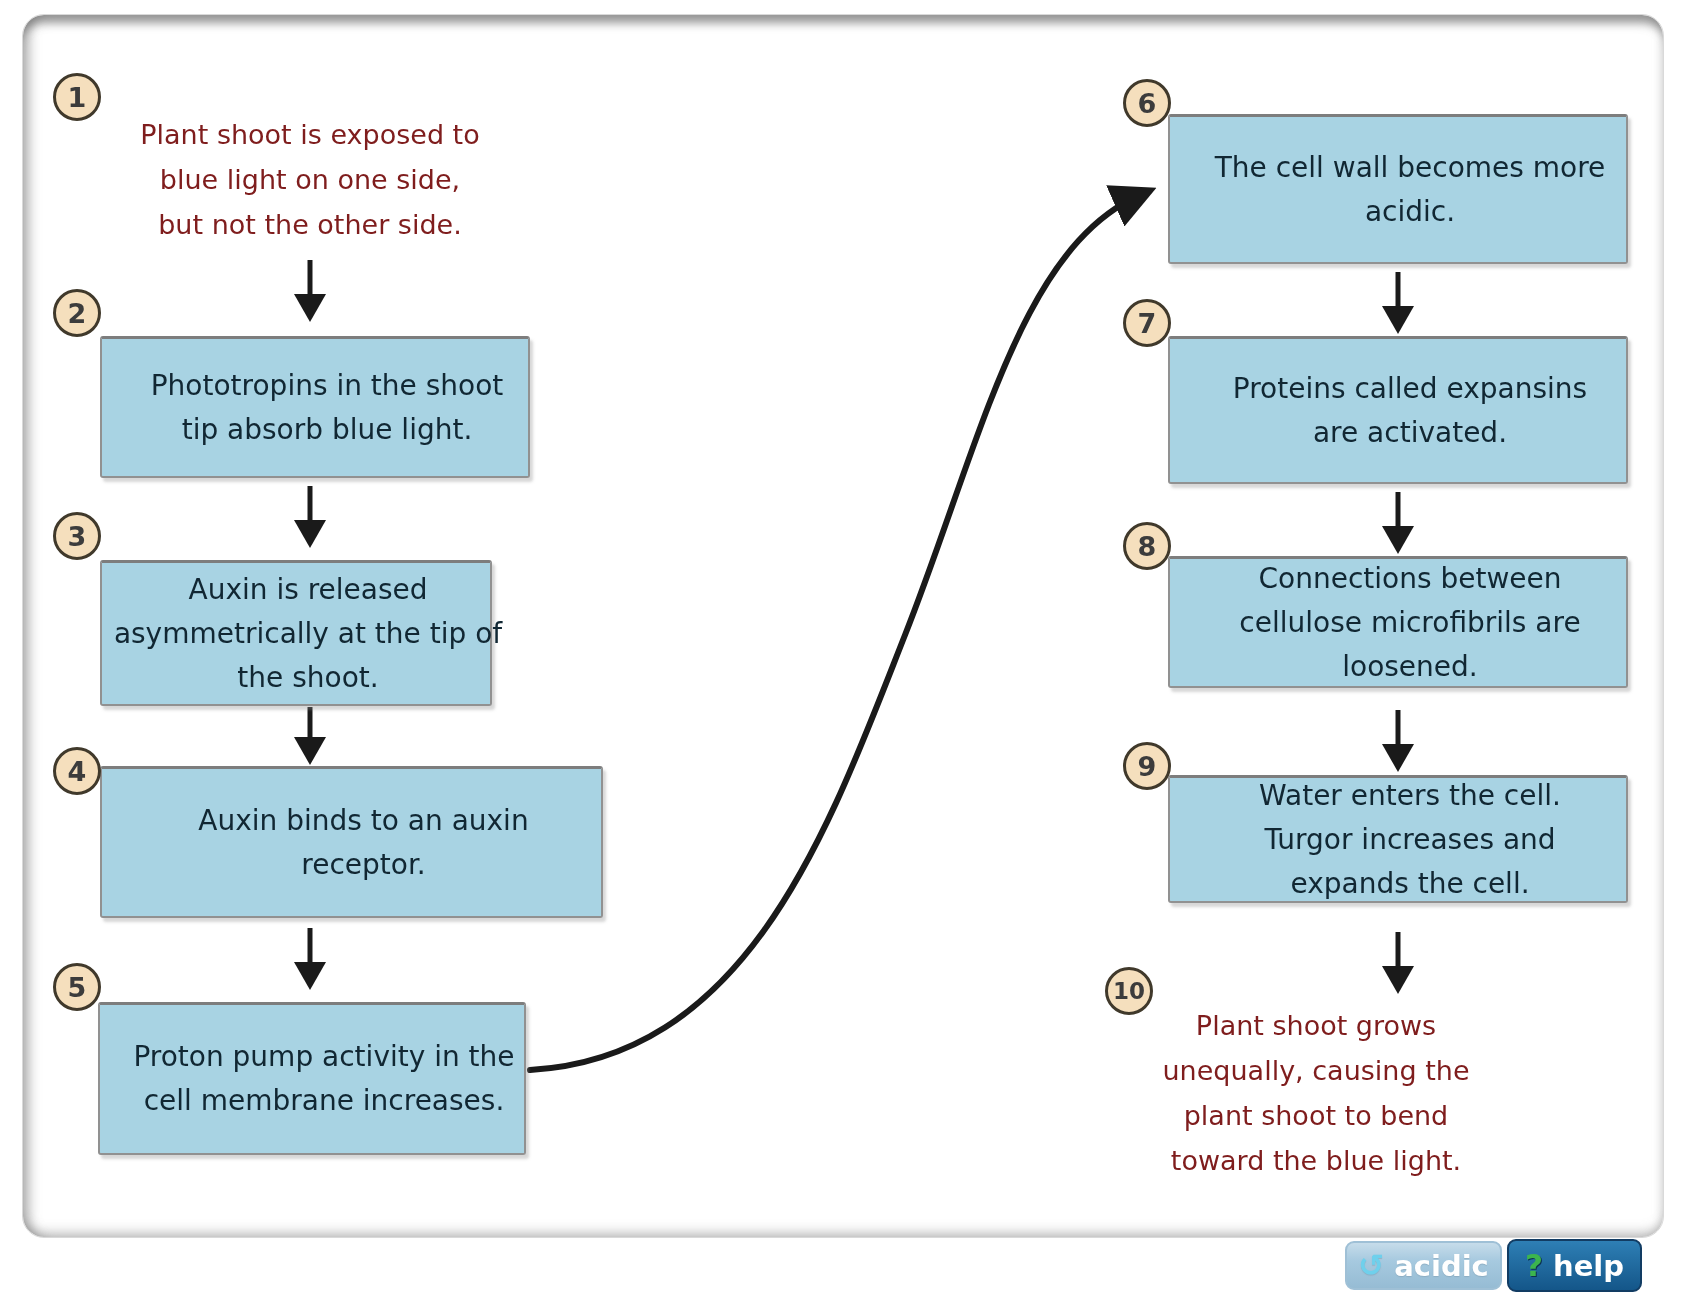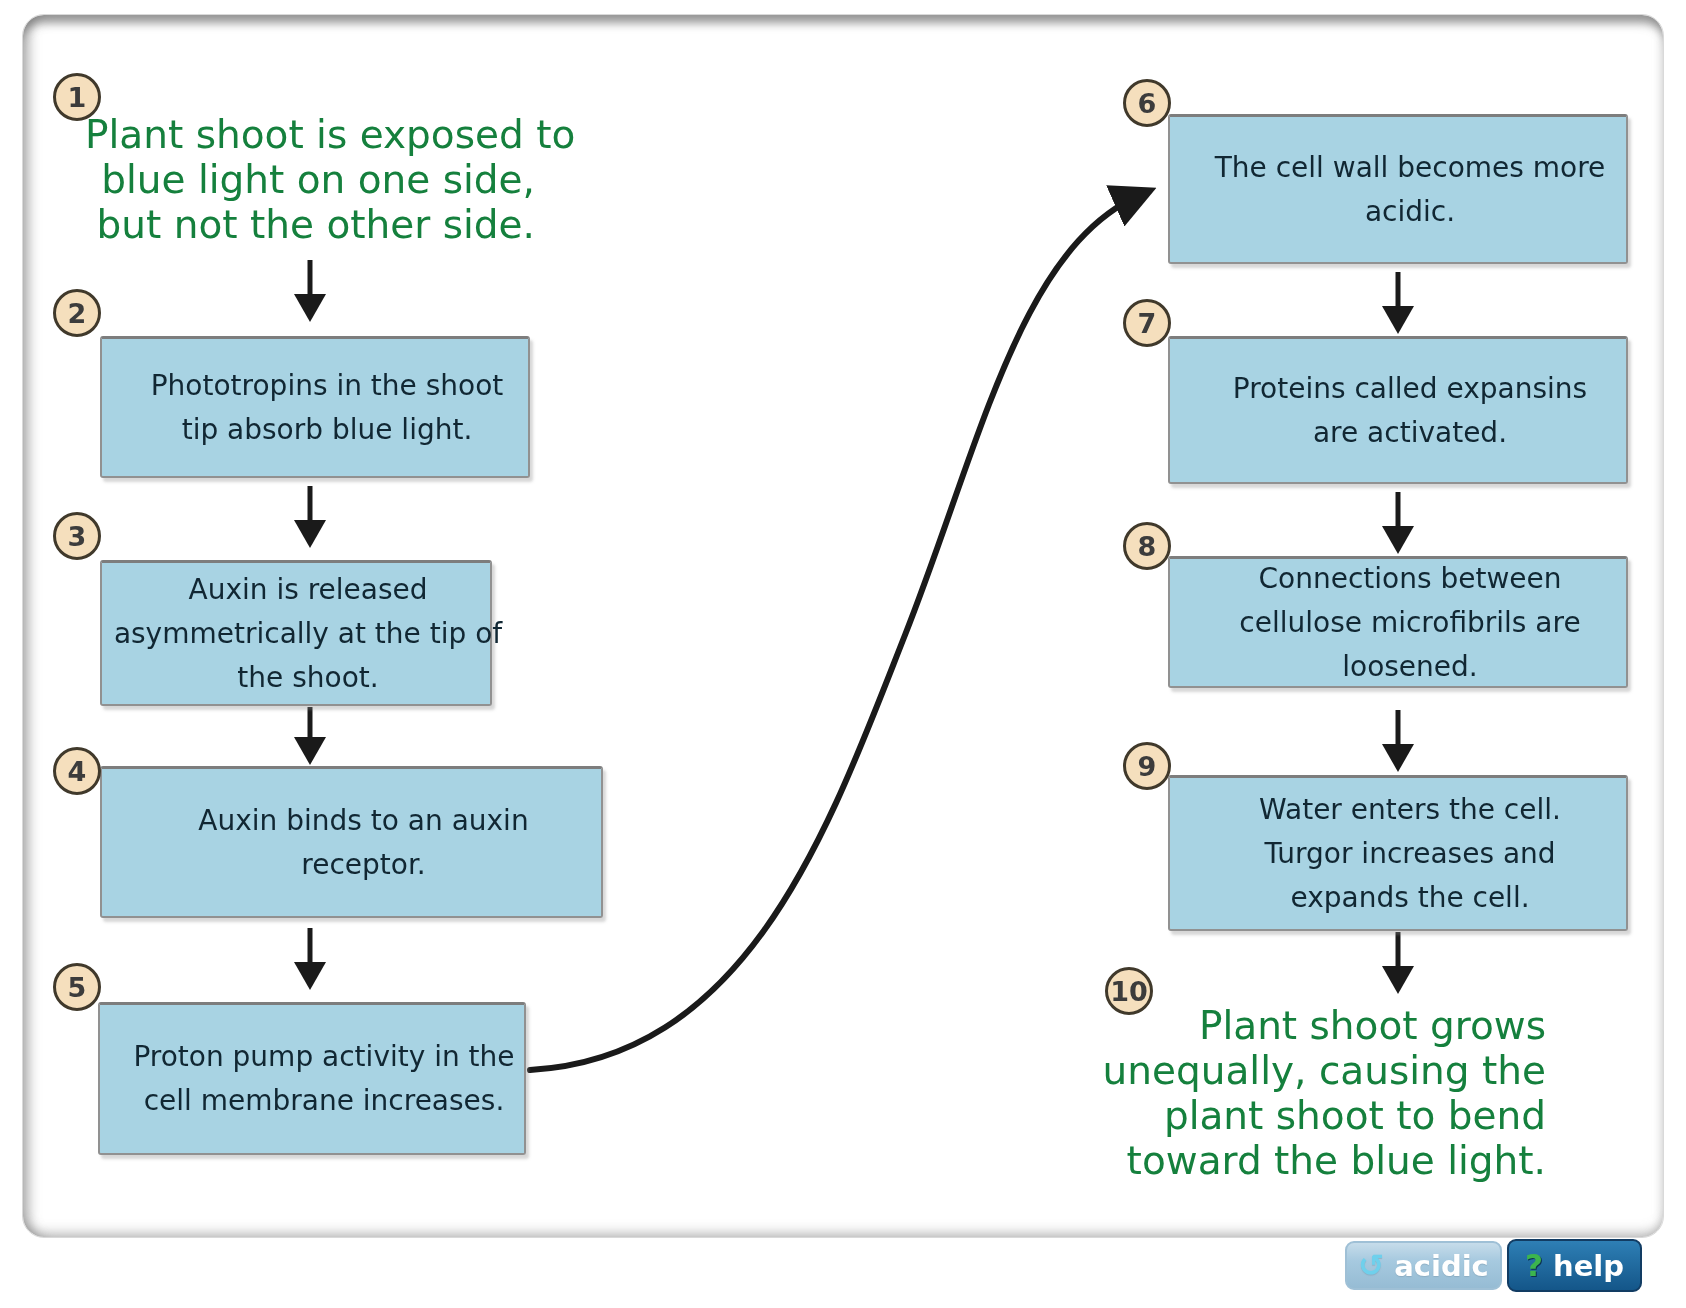--- a/index.html
+++ b/index.html
@@ -15,32 +15,32 @@
       inset 16px 0 12px -10px rgba(110,110,110,0.55),
       inset -10px 0 8px -8px rgba(150,150,150,0.40),
       inset 0 -14px 12px -10px rgba(120,120,120,0.50);
   }
   .circle{
     position:absolute;width:48px;height:48px;box-sizing:border-box;
     border-radius:50%;background:#f5dfbd;border:3px solid #40392b;
     display:flex;align-items:center;justify-content:center;
     font-weight:bold;font-size:27px;color:#3c3c3c;z-index:5;
   }
-  .circle.wide{font-size:27px;}
+  .circle.wide{font-size:23px;}
   .box{
     position:absolute;box-sizing:border-box;background:#a8d3e3;
     border:2px solid #919191;border-top:3px solid #7d7d7d;border-radius:3px;
     box-shadow:3px 4px 3px rgba(140,140,140,0.35);
     display:flex;align-items:center;justify-content:center;
     text-align:center;white-space:pre;
     font-size:28px;line-height:44px;color:#112733;z-index:2;padding-left:24px;
   }
   .free-text{
-    position:absolute;text-align:right;white-space:pre;
-    font-size:39px;line-height:45px;color:#15803d;z-index:2;
+    position:absolute;text-align:center;white-space:pre;
+    font-size:27px;line-height:45px;color:#7f1d1d;z-index:2;
   }
   .arrow{position:absolute;z-index:1;}
   .curve-arrow{position:absolute;left:520px;top:170px;z-index:1;}
   .btn{
     position:absolute;box-sizing:border-box;border-radius:9px;
     display:flex;align-items:center;justify-content:center;gap:10px;
     font-weight:bold;font-size:29px;color:#ffffff;cursor:pointer;z-index:6;
   }
   .btn .ic{font-weight:bold;}
   .btn-reset{
@@ -90,21 +90,21 @@
 receptor.</div>
 <div class="box" style="left:98px;top:1002px;width:428px;height:153px">Proton pump activity in the
 cell membrane increases.</div>
 <div class="box" style="left:1168px;top:114px;width:460px;height:150px">The cell wall becomes more
 acidic.</div>
 <div class="box" style="left:1168px;top:336px;width:460px;height:148px">Proteins called expansins
 are activated.</div>
 <div class="box" style="left:1168px;top:556px;width:460px;height:132px">Connections between
 cellulose microfibrils are
 loosened.</div>
-<div class="box" style="left:1168px;top:775px;width:460px;height:156px">Water enters the cell.
+<div class="box" style="left:1168px;top:775px;width:460px;height:128px">Water enters the cell.
 Turgor increases and
 expands the cell.</div>
 
 <svg class="arrow" style="left:293px;top:260px" width="34" height="62">
     <line x1="17" y1="0" x2="17" y2="36" stroke="#1a1a1a" stroke-width="5"></line>
     <polygon points="1,34 33,34 17,62" fill="#1a1a1a"></polygon>
   </svg>
 <svg class="arrow" style="left:293px;top:486px" width="34" height="62">
     <line x1="17" y1="0" x2="17" y2="36" stroke="#1a1a1a" stroke-width="5"></line>
     <polygon points="1,34 33,34 17,62" fill="#1a1a1a"></polygon>

